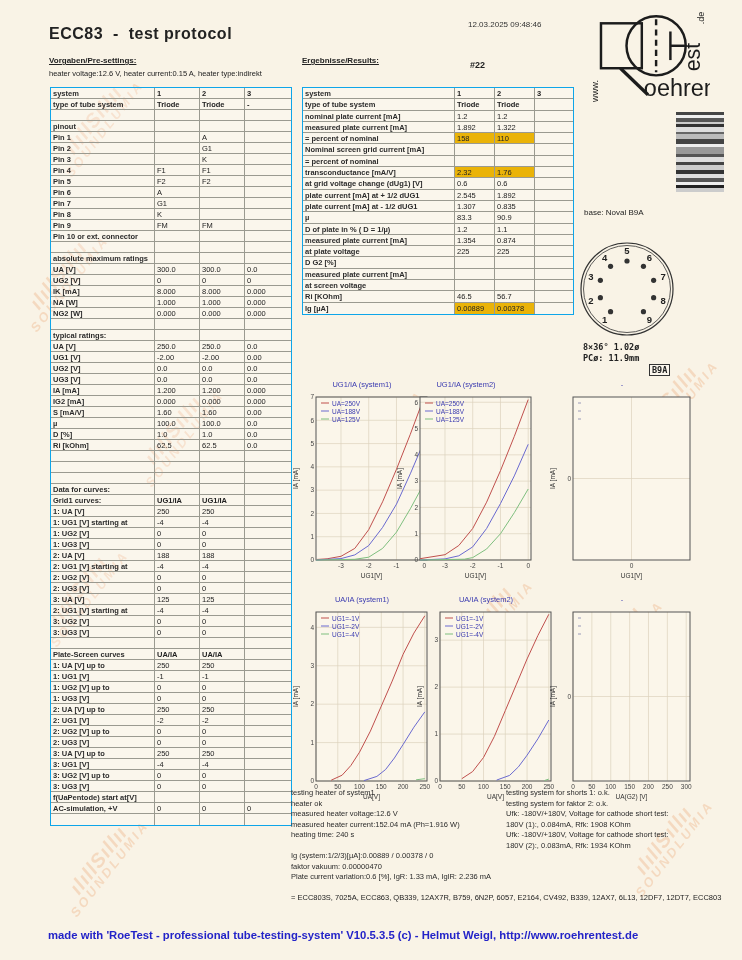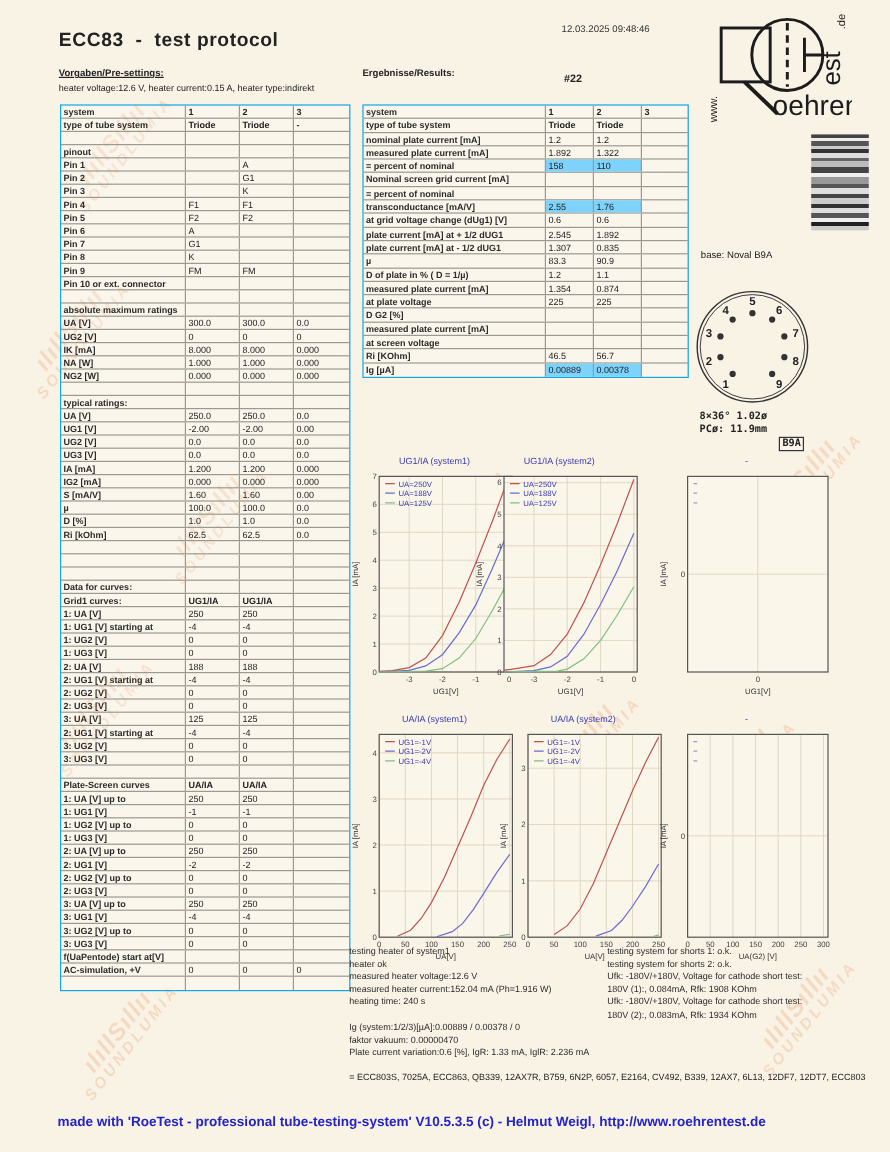--- a/index.html
+++ b/index.html
@@ -4,21 +4,21 @@
 <style>
   html,body{margin:0;padding:0;}
   body{width:742px;height:960px;background:#f9f3e6;position:relative;overflow:hidden;
        font-family:"Liberation Sans",sans-serif;color:#222;}
   .abs{position:absolute;}
   .pre{white-space:pre;}
   
   #page-title{left:49px;top:25px;font-size:16px;font-weight:bold;letter-spacing:.5px;}
   #presettings-label{left:49px;top:56px;font-size:8px;font-weight:bold;text-decoration:underline;}
   #presettings-line{left:49px;top:69px;font-size:7.5px;}
-  #results-label{left:302px;top:56px;font-size:8px;font-weight:bold;text-align:right;}
+  #results-label{left:302px;top:56px;font-size:8px;font-weight:bold;text-decoration:underline;text-align:right;}
   #datetime{left:468px;top:20px;font-size:8px;color:#333;}
   #tube-number{left:470px;top:60px;font-size:9px;font-weight:bold;}
   
   #logo{left:592px;top:8px;width:118px;height:98px;}
   #logo svg{width:100%;height:100%;}
   
   #barcode{left:676px;top:112px;width:48px;height:80px;
     background:linear-gradient(to bottom,#444 0 4%,#eee 4% 7%,#555 7% 12%,#ccc 12% 15%,#333 15% 19%,
       #ddd 19% 25%,#666 25% 28%,#bbb 28% 34%,#444 34% 40%,#eee 40% 44%,#999 44% 52%,#555 52% 56%,
       #ddd 56% 62%,#444 62% 66%,#ccc 66% 72%,#333 72% 77%,#ddd 77% 82%,#555 82% 87%,#eee 87% 91%,
@@ -26,21 +26,21 @@
   
   .dtable{position:absolute;border:1px solid #0ea5e9;font-size:7.5px;background:rgba(255,255,255,.25);}
   .trow{display:flex;height:11px;box-sizing:border-box;border-bottom:1px solid #9a9a90;}
   .rt .trow{height:11.3px;}
   .dtable .trow:last-child{border-bottom:none;}
   .tcell{box-sizing:border-box;border-right:1px solid #9a9a90;padding:1px 0 0 2px;
          overflow:hidden;white-space:nowrap;}
   .tcell:last-child{border-right:none;}
   .tcell.c0{font-weight:bold;color:#2b2b2b;}
   .sec .tcell{font-weight:bold;}
-  .hl{background:#7dd3fc;}
+  .hl{background:#eab308;}
   #left-table{left:50px;top:87px;width:240px;}
   #left-table .c0{width:104px;} #left-table .c1{width:45px;}
   #left-table .c2{width:45px;} #left-table .c3{width:46px;}
   #right-table{left:302px;top:87px;width:270px;}
   #right-table .c0{width:152px;} #right-table .c1{width:40px;}
   #right-table .c2{width:40px;} #right-table .c3{width:38px;}
   
   #base-label{left:584px;top:208px;font-size:8px;}
   #socket{left:578px;top:240px;width:98px;height:98px;}
   #dims1{left:583px;top:342px;font-size:8.5px;font-weight:bold;font-family:"DejaVu Sans Mono",monospace;}
@@ -581,21 +581,21 @@
       <div class="tcell c3"></div>
     </div>
     <div class="trow">
       <div class="tcell c0">= percent of nominal</div>
       <div class="tcell c1"></div>
       <div class="tcell c2"></div>
       <div class="tcell c3"></div>
     </div>
     <div class="trow">
       <div class="tcell c0">transconductance [mA/V]</div>
-      <div class="tcell c1 hl">2.55</div>
+      <div class="tcell c1 hl">2.32</div>
       <div class="tcell c2 hl">1.76</div>
       <div class="tcell c3"></div>
     </div>
     <div class="trow">
       <div class="tcell c0">at grid voltage change (dUg1) [V]</div>
       <div class="tcell c1">0.6</div>
       <div class="tcell c2">0.6</div>
       <div class="tcell c3"></div>
     </div>
     <div class="trow">
@@ -888,20 +888,20 @@
     <div class="tline">measured heater voltage:12.6 V</div>
     <div class="tline">measured heater current:152.04 mA (Ph=1.916 W)</div>
     <div class="tline">heating time: 240 s</div>
     <div class="tline"></div>
     <div class="tline">Ig (system:1/2/3)[µA]:0.00889 / 0.00378 / 0</div>
     <div class="tline">faktor vakuum: 0.00000470</div>
     <div class="tline">Plate current variation:0.6 [%], IgR: 1.33 mA, IglR: 2.236 mA</div>
   </div>
 <div class="abs textblock" id="notes-right">
     <div class="tline">testing system for shorts 1: o.k.</div>
-    <div class="tline">testing system for shorts 2: o.k.</div>
+    <div class="tline">testing system for faktor 2: o.k.</div>
     <div class="tline">Ufk: -180V/+180V, Voltage for cathode short test:</div>
     <div class="tline">180V (1):, 0.084mA, Rfk: 1908 KOhm</div>
     <div class="tline">Ufk: -180V/+180V, Voltage for cathode short test:</div>
     <div class="tline">180V (2):, 0.083mA, Rfk: 1934 KOhm</div>
   </div>
 <div class="abs" id="equivalents">= ECC803S,  7025A,  ECC863,  QB339,  12AX7R,  B759,  6N2P,  6057,  E2164,  CV492,  B339, 12AX7, 6L13, 12DF7, 12DT7, ECC803</div>
 <div class="abs" id="footer"><span class="pre">made with 'RoeTest - professional tube-testing-system' V10.5.3.5 (c) - Helmut Weigl, http://www.roehrentest.de</span></div>
 
 </body></html>

